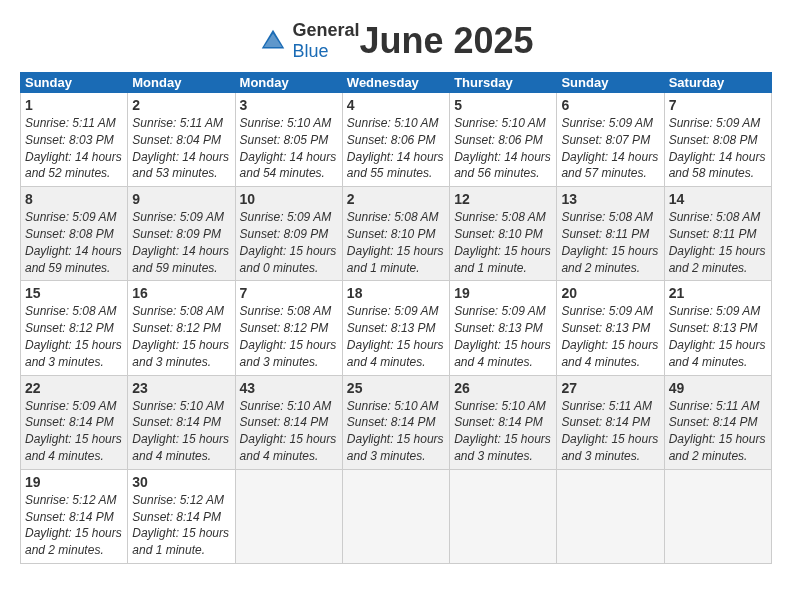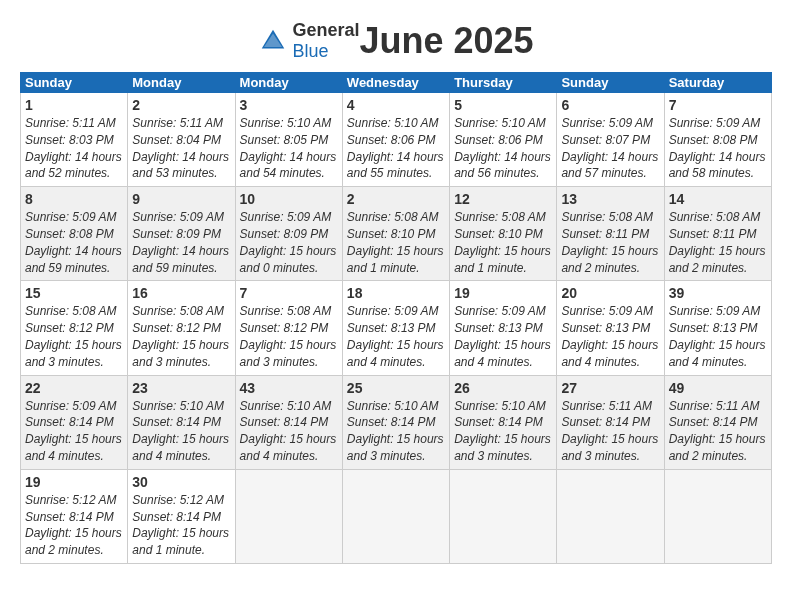--- a/index.html
+++ b/index.html
@@ -200,21 +200,21 @@
         </td>
         <td>
           <span class="day-num">19</span>
           <div class="day-info">Sunrise: 5:09 AM<br>Sunset: 8:13 PM<br>Daylight: 15 hours<br>and 4 minutes.</div>
         </td>
         <td>
           <span class="day-num">20</span>
           <div class="day-info">Sunrise: 5:09 AM<br>Sunset: 8:13 PM<br>Daylight: 15 hours<br>and 4 minutes.</div>
         </td>
         <td>
-          <span class="day-num">39</span>
+          <span class="day-num">21</span>
           <div class="day-info">Sunrise: 5:09 AM<br>Sunset: 8:13 PM<br>Daylight: 15 hours<br>and 4 minutes.</div>
         </td>
       </tr>
       <tr class="row-shaded">
         <td>
           <span class="day-num">22</span>
           <div class="day-info">Sunrise: 5:09 AM<br>Sunset: 8:14 PM<br>Daylight: 15 hours<br>and 4 minutes.</div>
         </td>
         <td>
           <span class="day-num">23</span>

